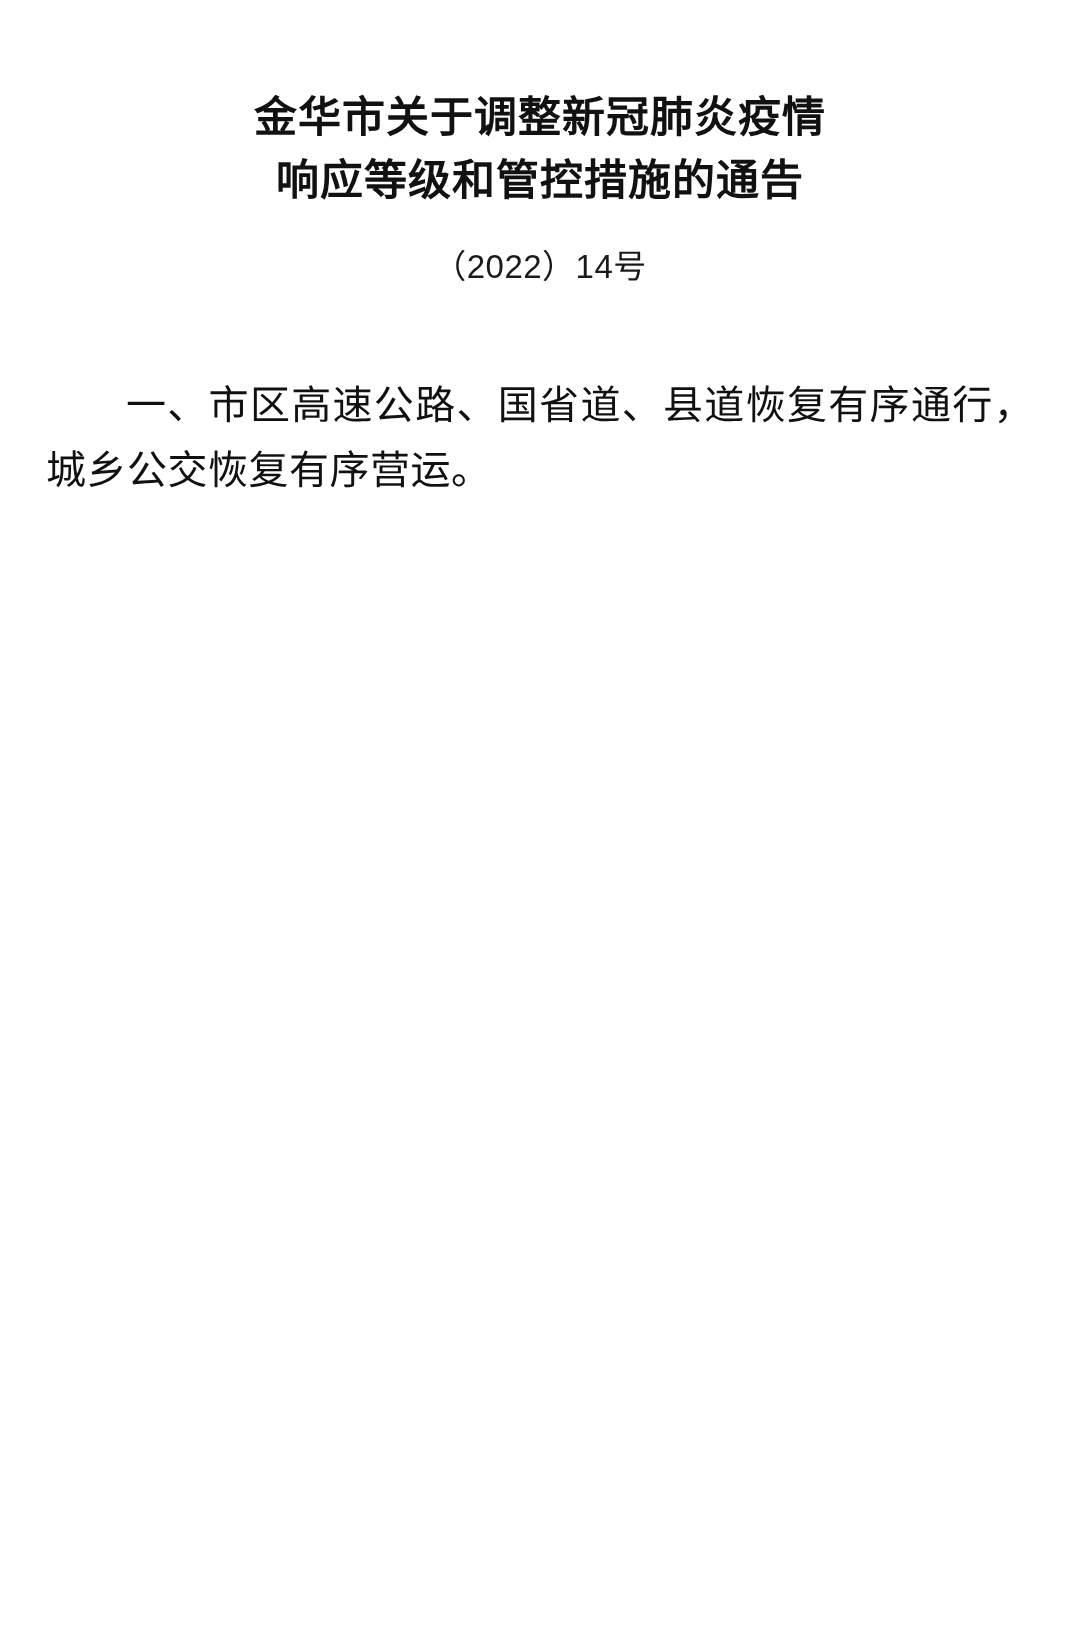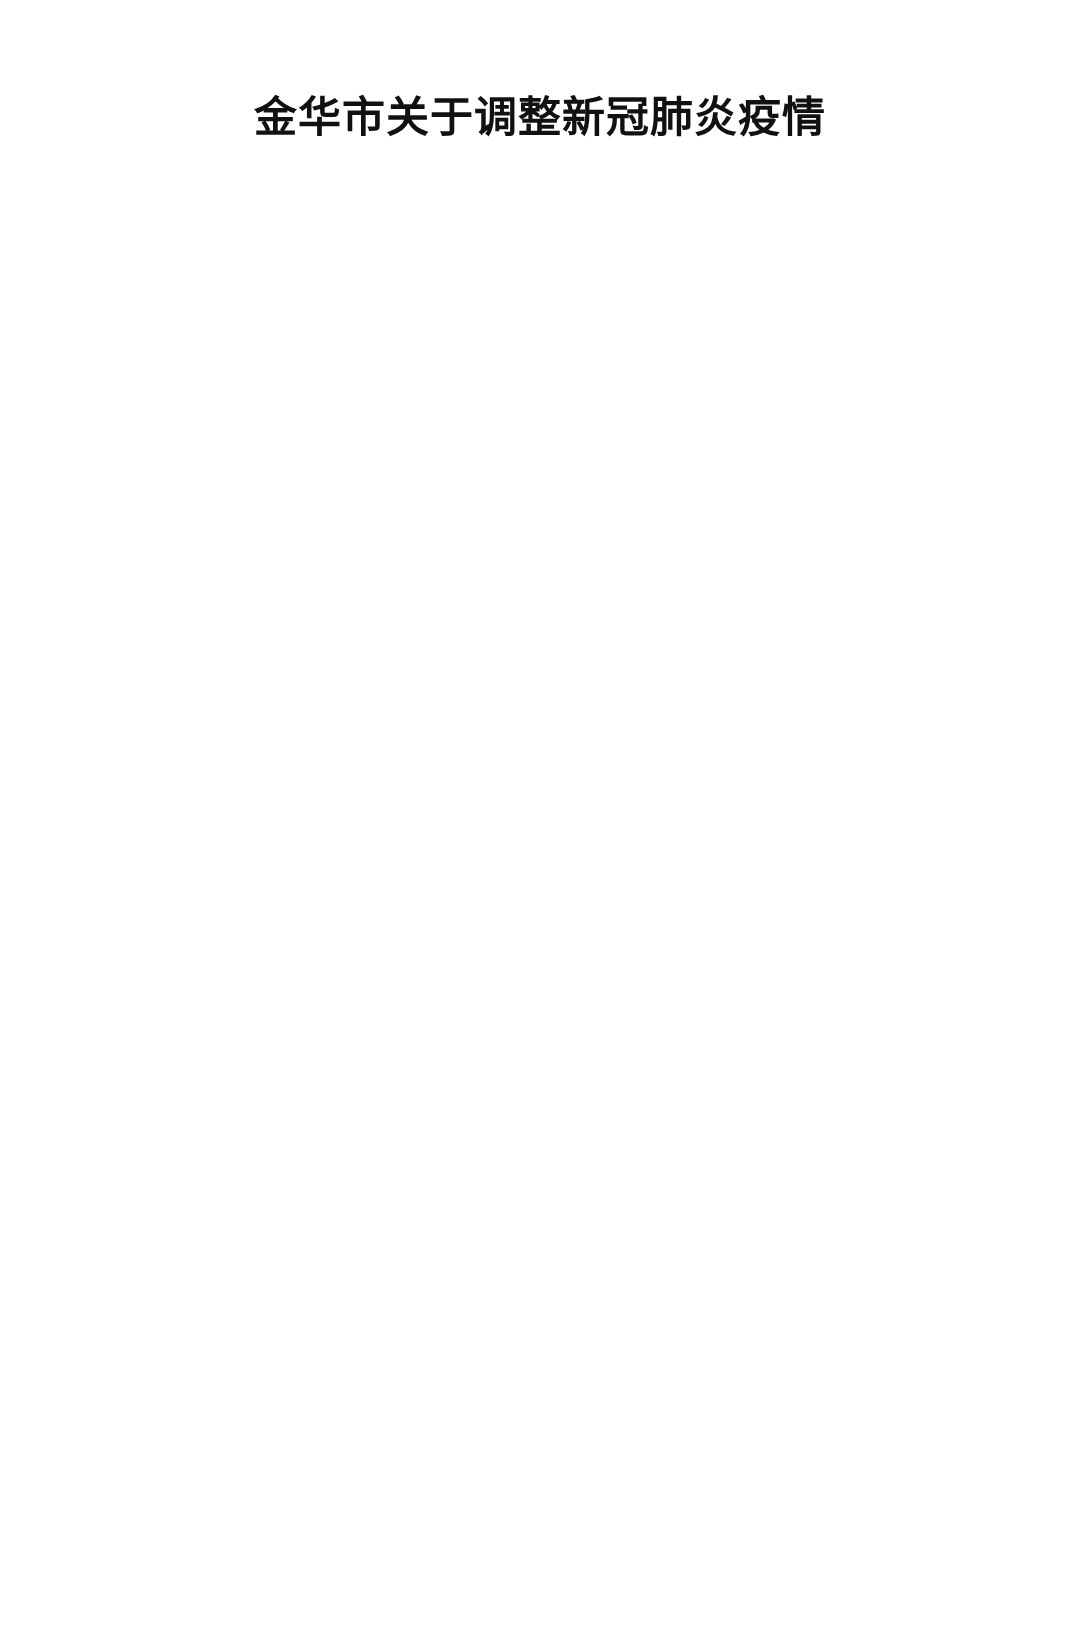--- a/index.html
+++ b/index.html
@@ -64,21 +64,24 @@
     height: 26px;
   }
 </style>
 </head>
 <body>
 
 <div class="page">
 
   <div class="doc-title">
     <span class="line">金华市关于调整新冠肺炎疫情</span>
+    <span class="line">响应等级和管控措施的通告</span>
   </div>
 
+  <div class="doc-number">（2022）14号</div>
 
   <div class="body-block">
     <div class="spacer-gap"></div>
+    <p class="para">一、市区高速公路、国省道、县道恢复有序通行，城乡公交恢复有序营运。</p>
     <div class="spacer-gap"></div>
   </div>
 
 </div>
 
 </body></html>

